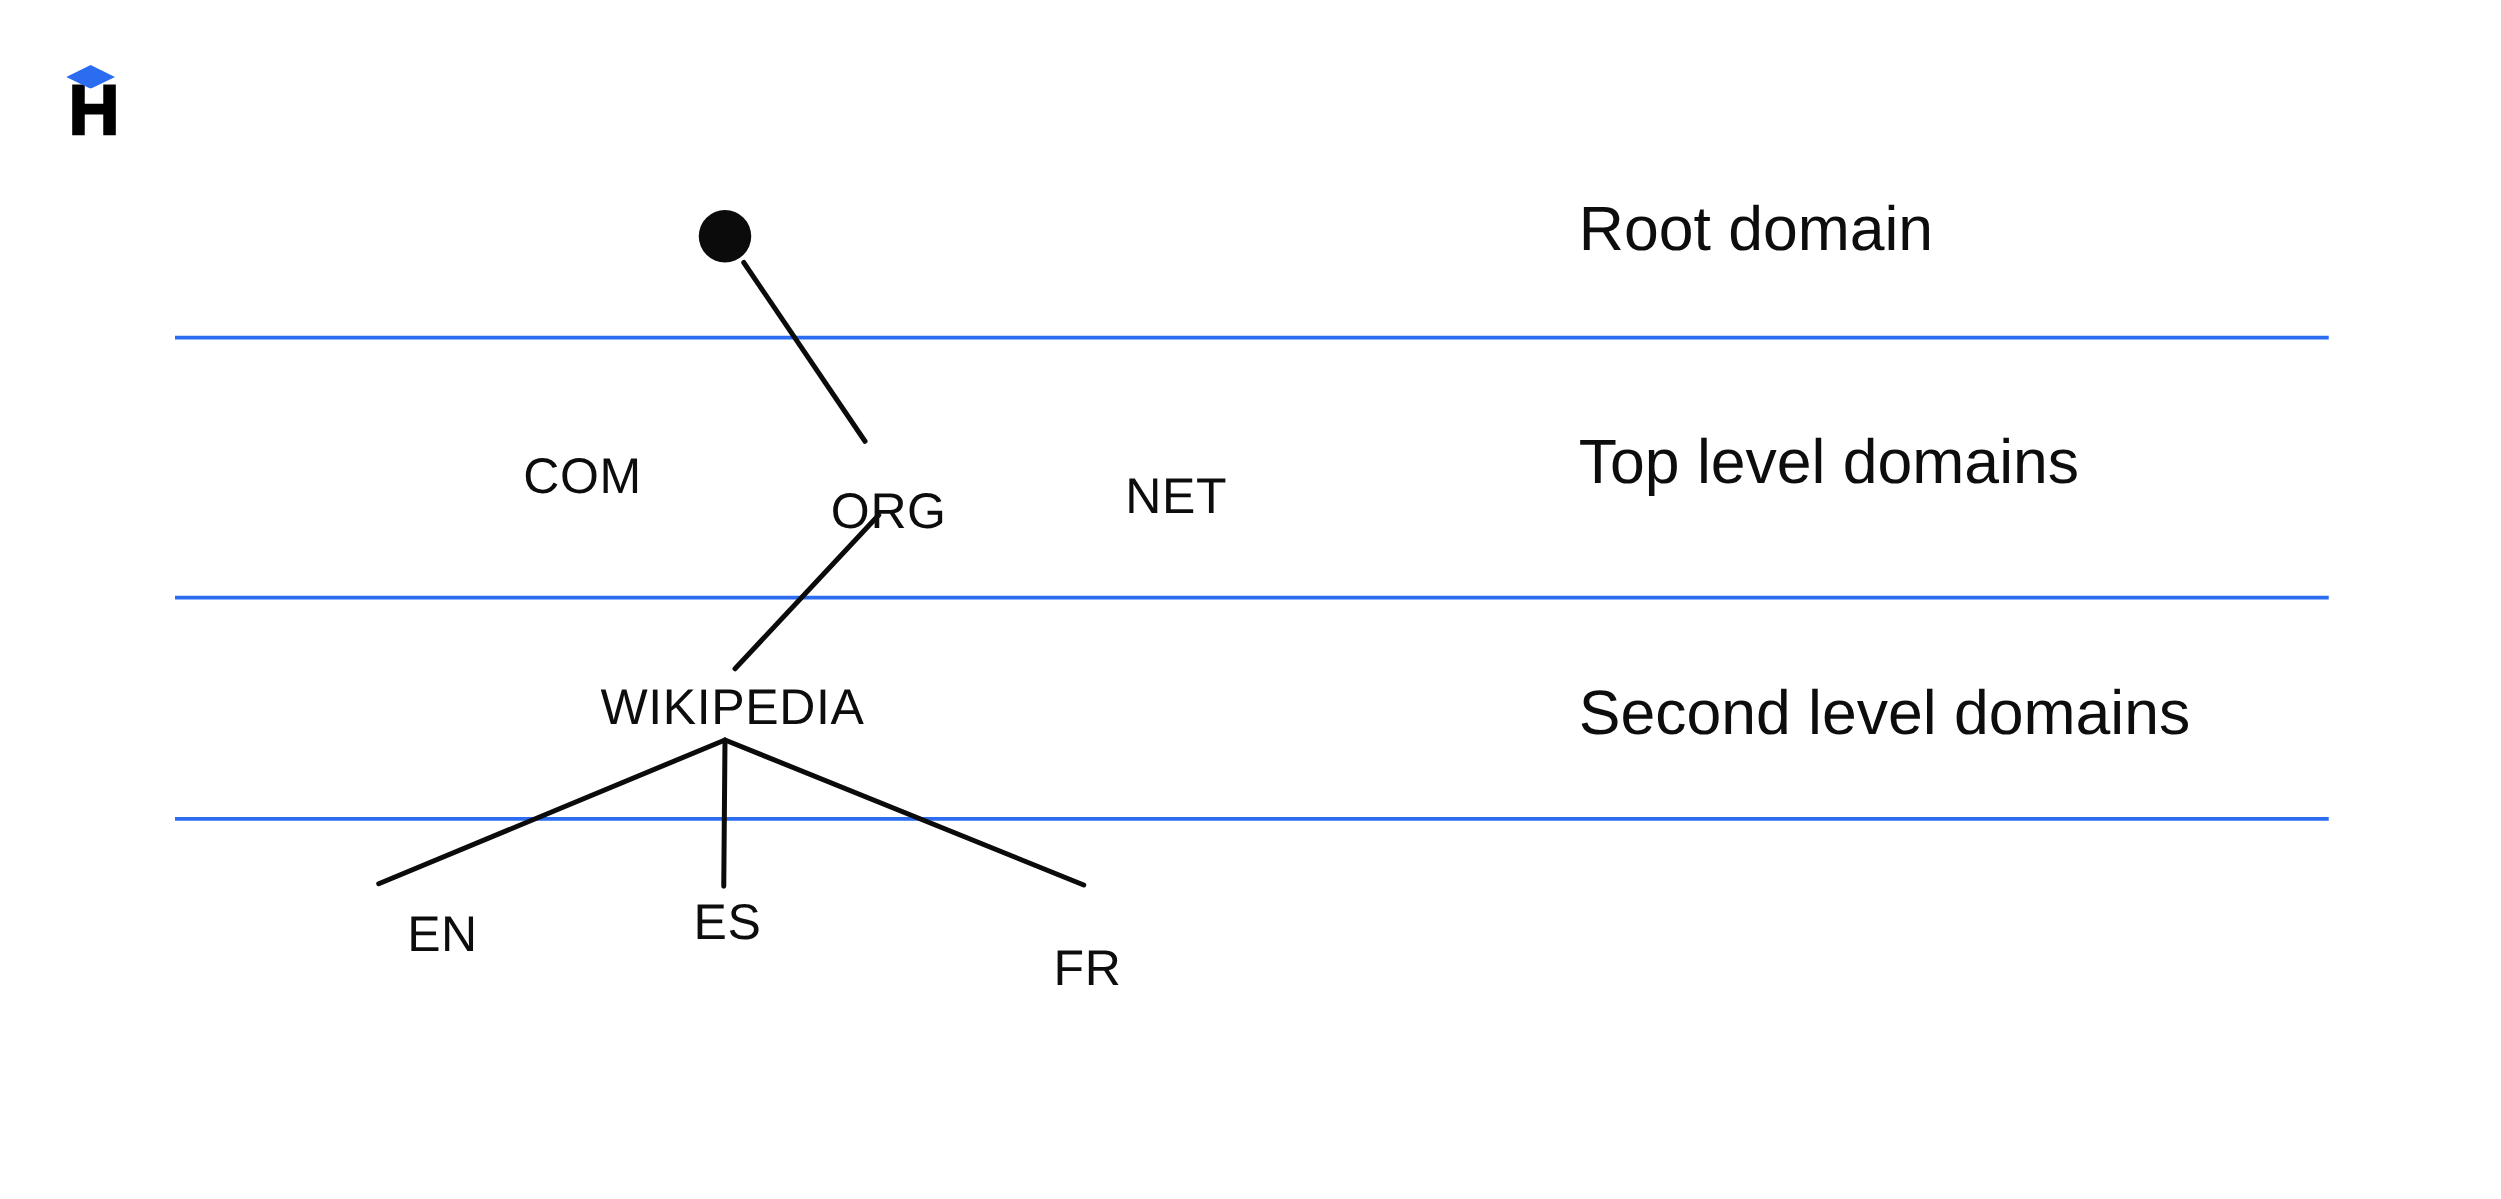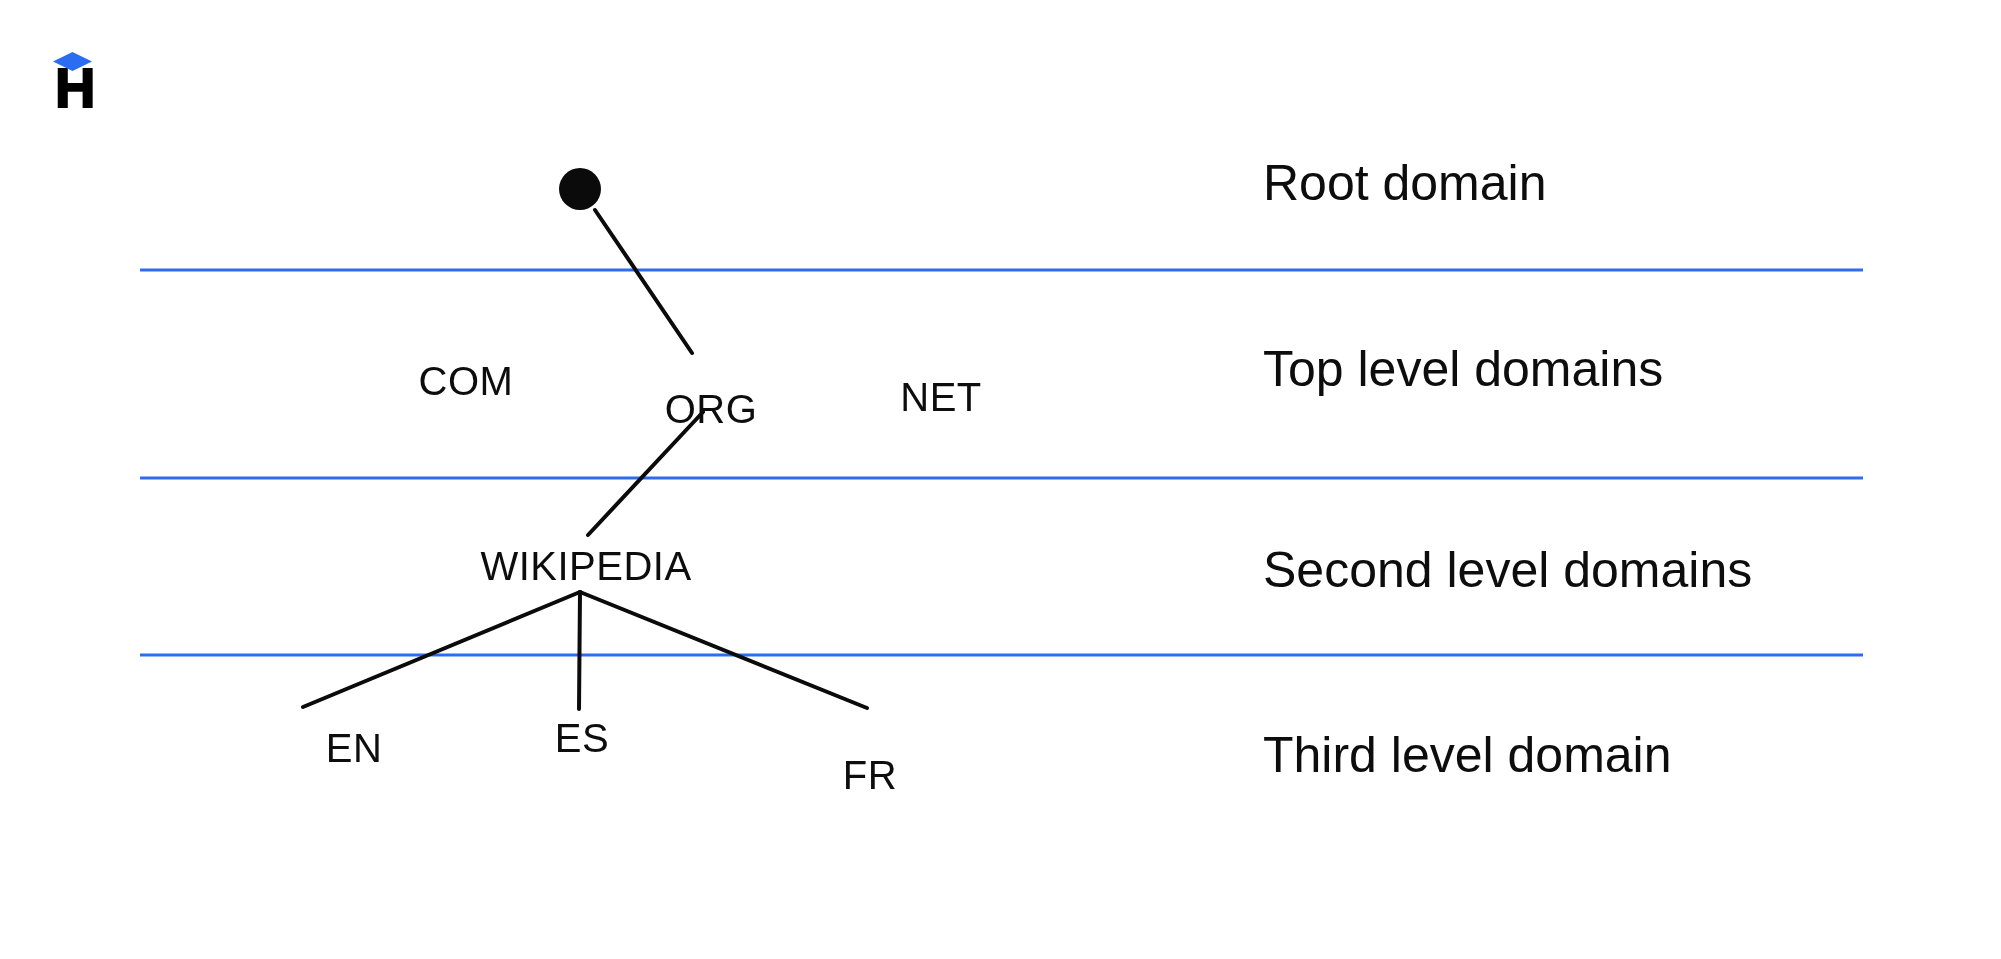--- a/index.html
+++ b/index.html
@@ -88,15 +88,14 @@
   <div class="node-label" style="left:711px; top:361px;margin-top:28px;">ORG</div>
   <div class="node-label" style="left:941px; top:377px;">NET</div>
   <div class="node-label" style="left:586px; top:546px;">WIKIPEDIA</div>
   <div class="node-label" style="left:306px; top:728px;margin-left:48px;">EN</div>
   <div class="node-label" style="left:582px; top:718px;">ES</div>
   <div class="node-label" style="left:870px; top:730px;margin-top:25px;">FR</div>
 
   <div class="level-label" style="top:158px;">Root domain</div>
   <div class="level-label" style="top:344px;">Top level domains</div>
   <div class="level-label" style="top:545px;">Second level domains</div>
-  <div class="level-label" style="top:730px;">Third level domain</div>
 
 </div>
 
 </body></html>

